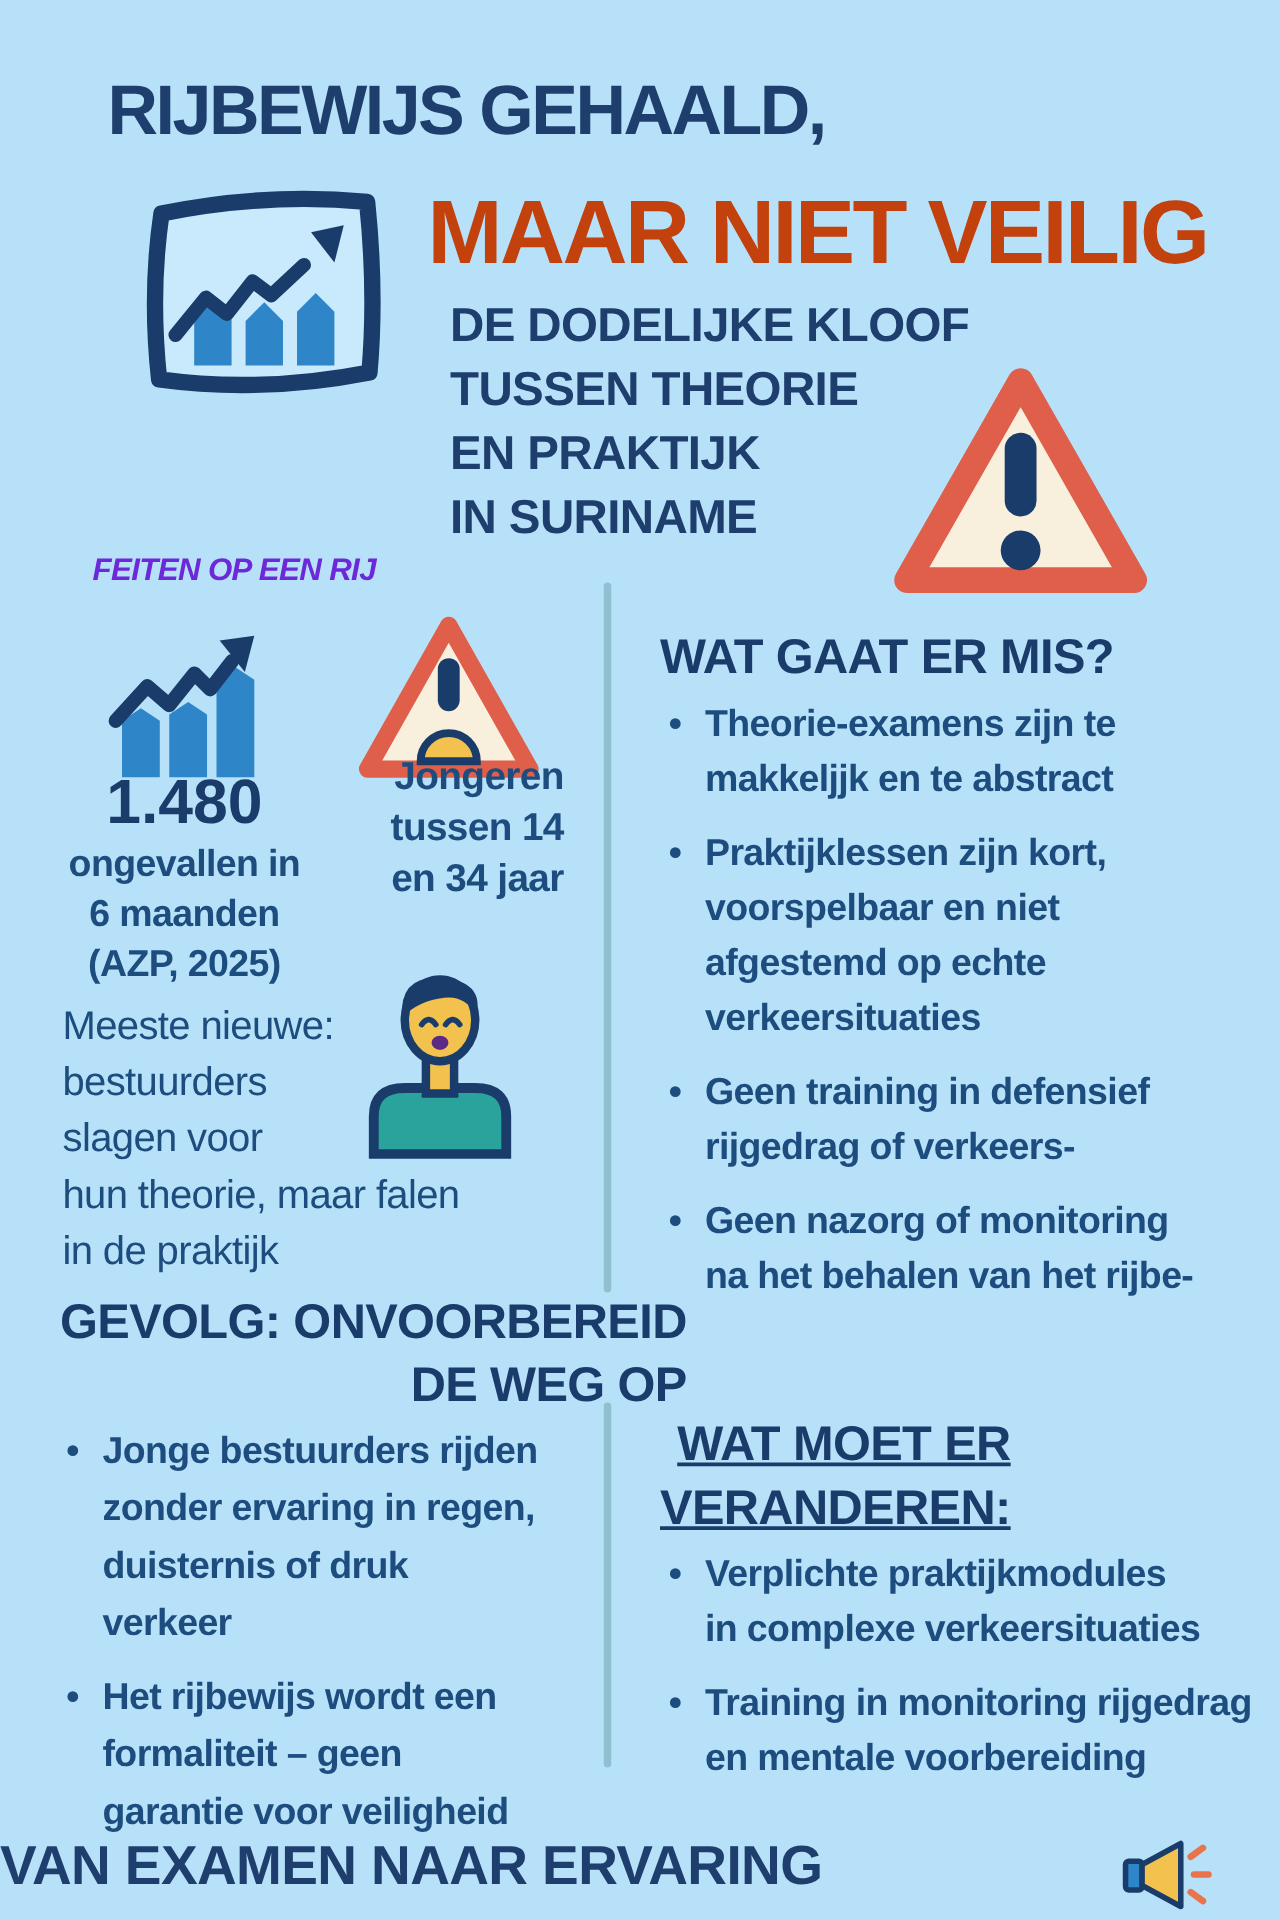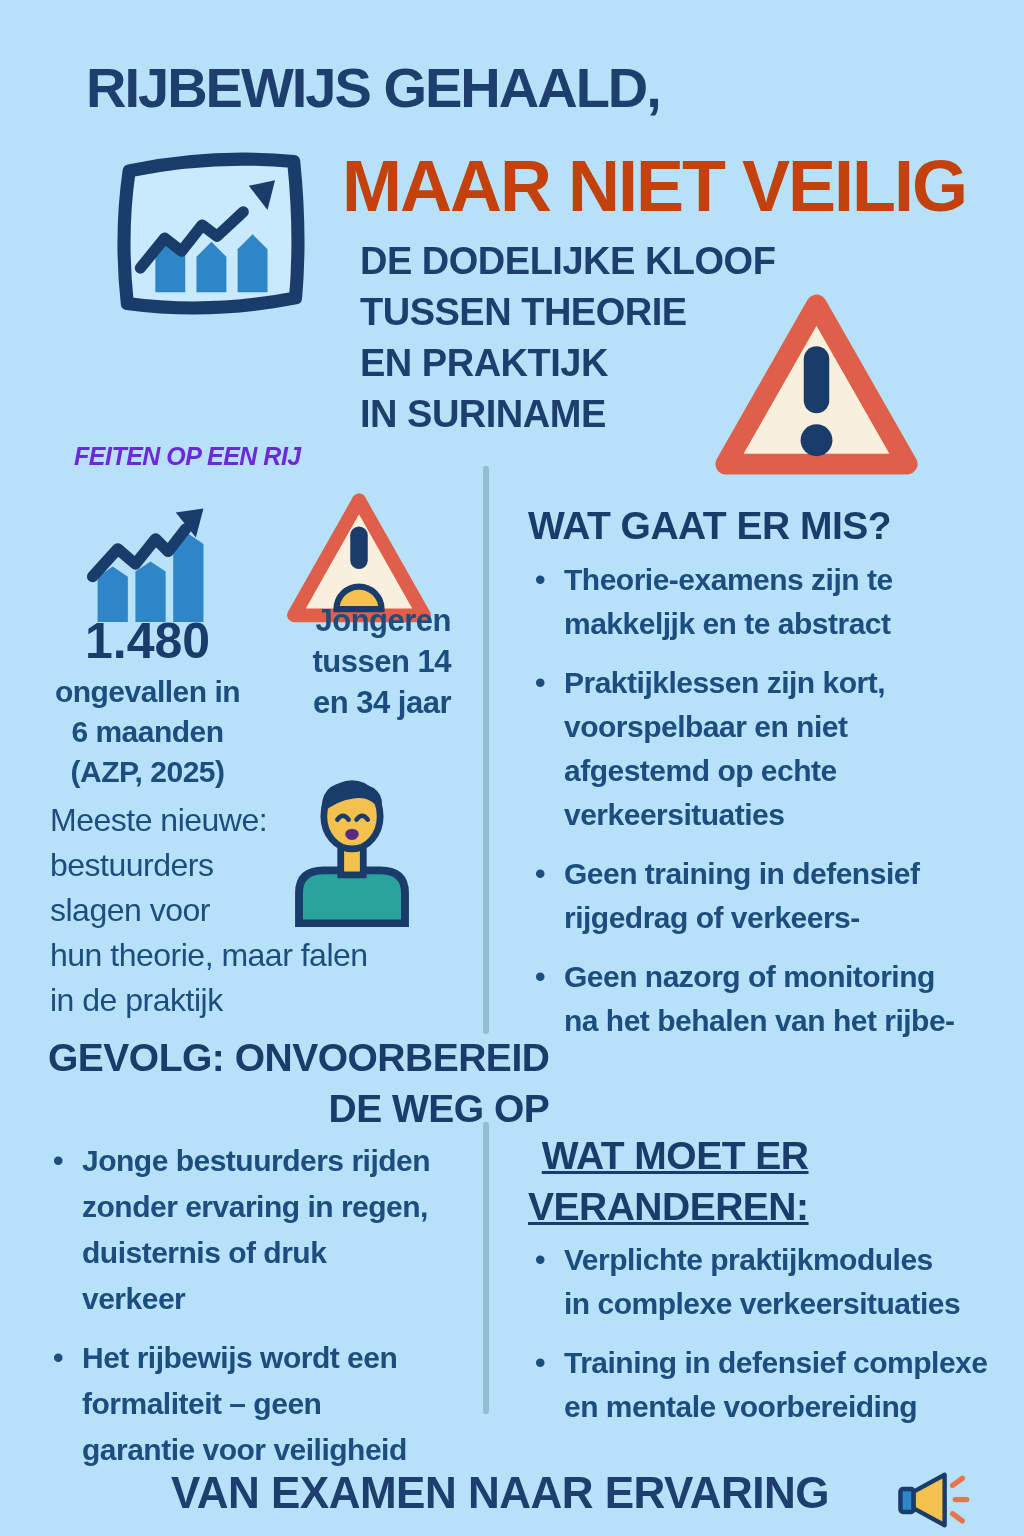--- a/index.html
+++ b/index.html
@@ -44,21 +44,21 @@
 
   .bullets{font-size:30px;font-weight:bold;line-height:44px;letter-spacing:-0.5px;}
   .bullets .item{display:flex;margin-bottom:15px;}
   .bullets .bm{width:24px;flex:0 0 24px;margin-right:12px;text-align:center;}
   .bullets .ln{display:block;white-space:nowrap;}
   .problems-list{left:528px;top:558px;width:480px;}
   .gevolg-list{left:46px;top:1138px;width:430px;line-height:46px;}
   .gevolg-list .item{margin-bottom:13px;}
   .changes-list{left:528px;top:1238px;width:480px;}
 
-  .footer-text{left:0;top:1468px;width:1000px;text-align:center;font-size:44px;font-weight:bold;letter-spacing:-0.5px;color:#1e3f6d;white-space:nowrap;}
+  .footer-text{left:0;top:1468px;width:1000px;font-size:44px;font-weight:bold;letter-spacing:-0.5px;color:#1e3f6d;white-space:nowrap;}
 </style>
 </head>
 <body>
 
 <div class="abs" style="left:0;top:0;width:1024px;height:1536px;">
 
   <div class="abs title-line1">RIJBEWIJS GEHAALD,</div>
   <div class="abs title-line2">MAAR NIET VEILIG</div>
 
   <svg class="abs icon-chartboard" viewBox="0 0 115 98">
@@ -196,21 +196,21 @@
     <div class="item">
       <span class="bm">•</span>
       <span class="bt">
         <span class="ln">Verplichte praktijkmodules</span>
         <span class="ln">in complexe verkeersituaties</span>
       </span>
     </div>
     <div class="item">
       <span class="bm">•</span>
       <span class="bt">
-        <span class="ln">Training in defensief complexe</span>
+        <span class="ln">Training in monitoring rijgedrag</span>
         <span class="ln">en mentale voorbereiding</span>
       </span>
     </div>
   </div>
 
   <div class="abs footer-text">VAN EXAMEN NAAR ERVARING</div>
   <svg class="abs icon-megaphone" viewBox="0 0 95 75">
     <rect x="5" y="25" width="15" height="26" rx="3" fill="#2e86c9" stroke="#1a3c6b" stroke-width="5"></rect>
     <path d="M20 28 L55 9 V66 L20 47 Z" fill="#f2c14e" stroke="#1a3c6b" stroke-width="5" stroke-linejoin="round"></path>
     <path d="M64 21 L75 13" stroke="#e8734d" stroke-width="6" stroke-linecap="round" fill="none"></path>

